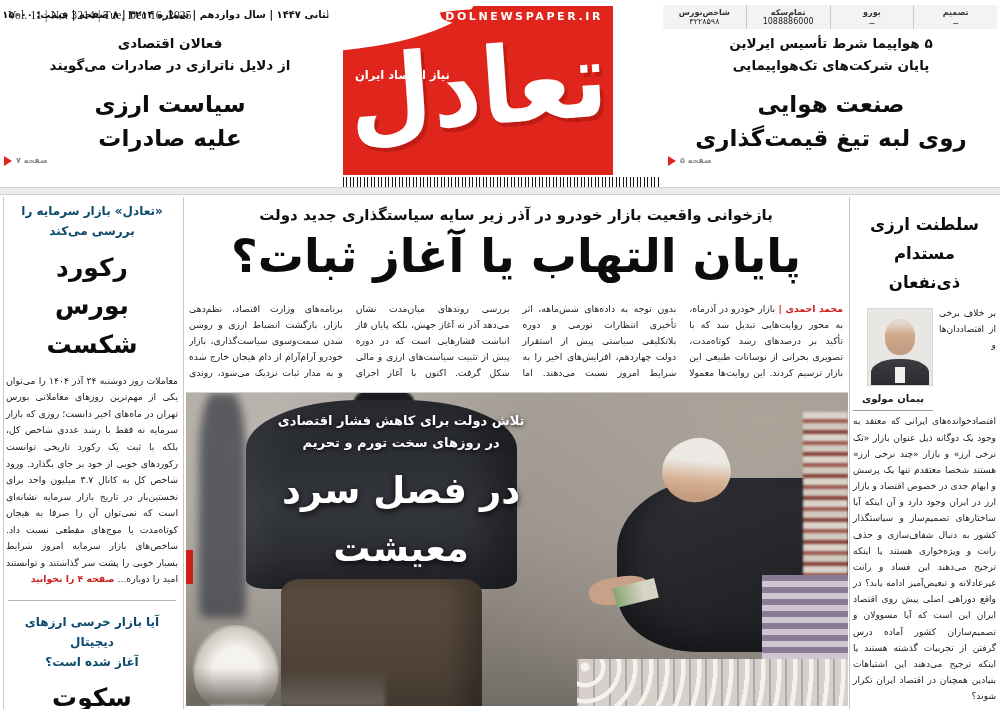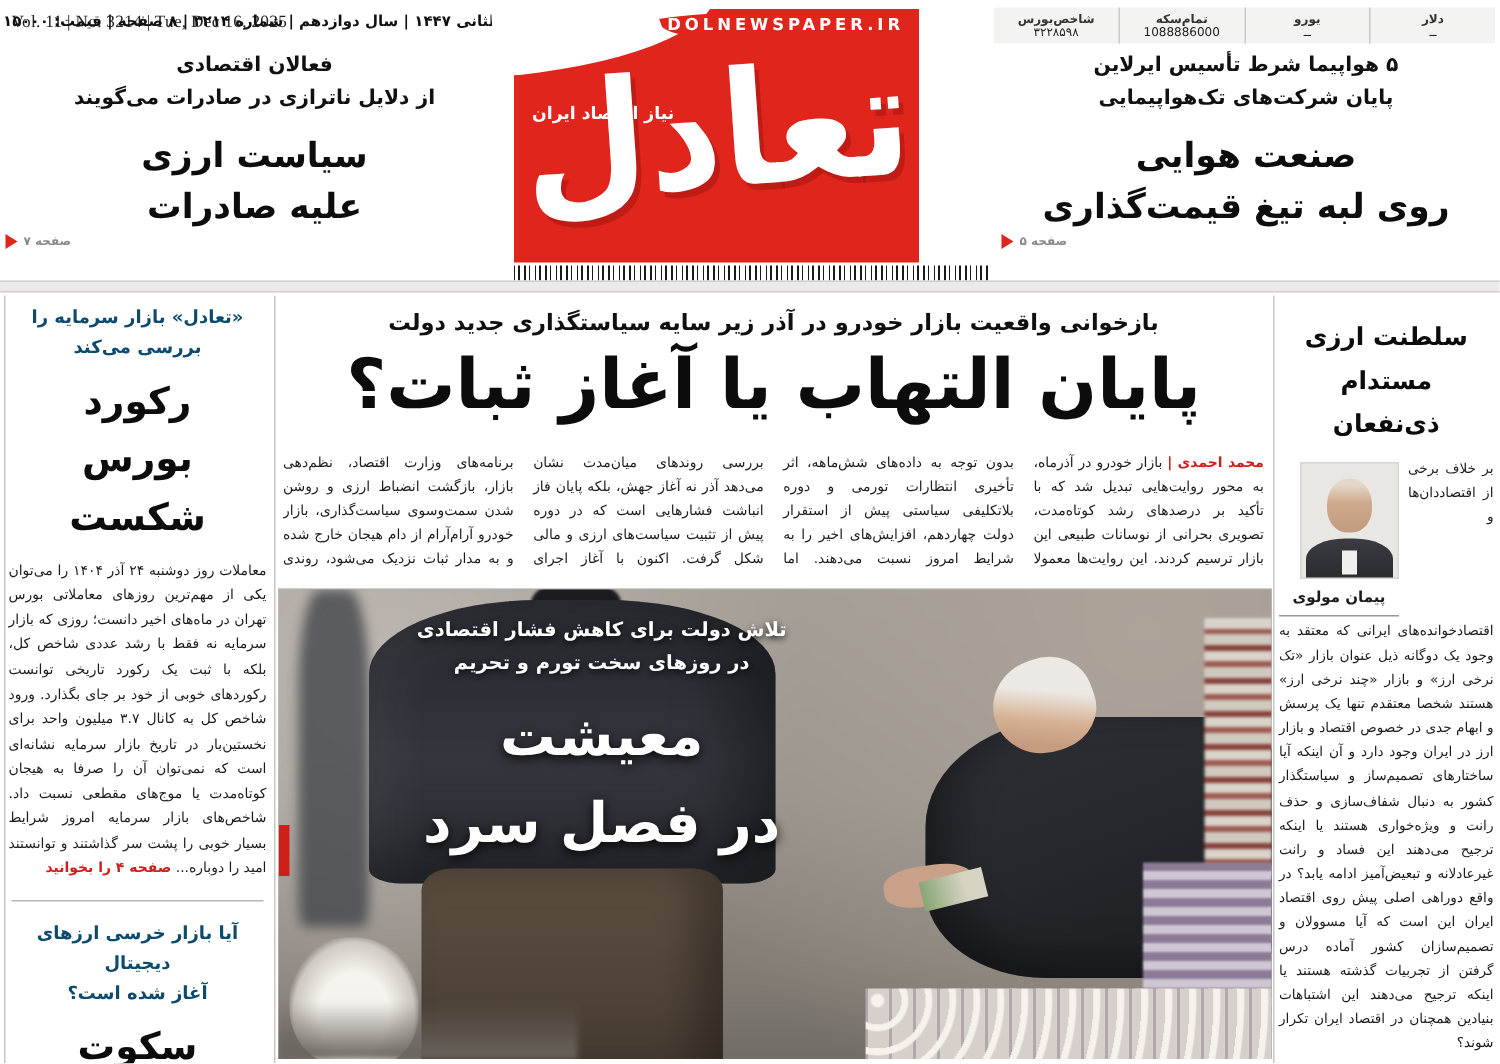--- a/index.html
+++ b/index.html
@@ -135,21 +135,21 @@
 </head>
 <body>
 
 <div class="page">
 
   <div class="topbar-en">Vol. 11 | No. 3214 | Tue, Dec 16, 2025</div>
   <div class="topbar-fa">سه‌شنبه ۲۵ آذر ۱۴۰۴ | ۲۵ جمادی‌الثانی ۱۴۴۷ | سال دوازدهم | شماره ۳۲۱۴ | ۸ صفحه | قیمت: ۱۵۰۰۰ تومان</div>
 
   <div class="market">
     <div class="cell">
-      <span class="lbl">دلار</span>
+      <span class="lbl">تصمیم</span>
       <span class="val">ــ</span>
     </div>
     <div class="cell">
       <span class="lbl">یورو</span>
       <span class="val">ــ</span>
     </div>
     <div class="cell">
       <span class="lbl">تمام‌سکه</span>
       <span class="val">1088886000</span>
     </div>
@@ -229,22 +229,22 @@
     <div class="ph-eggs2"></div>
     <div class="ph-eggs"></div>
     <div class="ph-bag"></div>
     <div class="ph-ground"></div>
     <div class="ph-cap">
       <div class="ph-cap-s">
         <div>تلاش دولت برای کاهش فشار اقتصادی</div>
         <div>در روزهای سخت تورم و تحریم</div>
       </div>
       <div class="ph-cap-b">
+        <div>در فصل سرد</div>
         <div>معیشت</div>
-        <div>در فصل سرد</div>
       </div>
     </div>
     <div class="ph-redtab"></div>
   </div>
 
   <div class="colL">
     <div>
       <div class="box-kicker">
         <div>«تعادل» بازار سرمایه را</div>
         <div>بررسی می‌کند</div>

